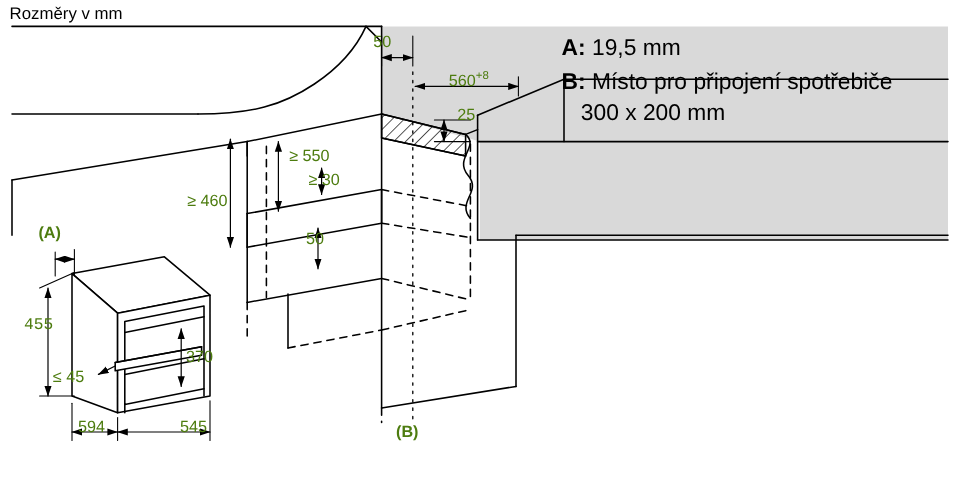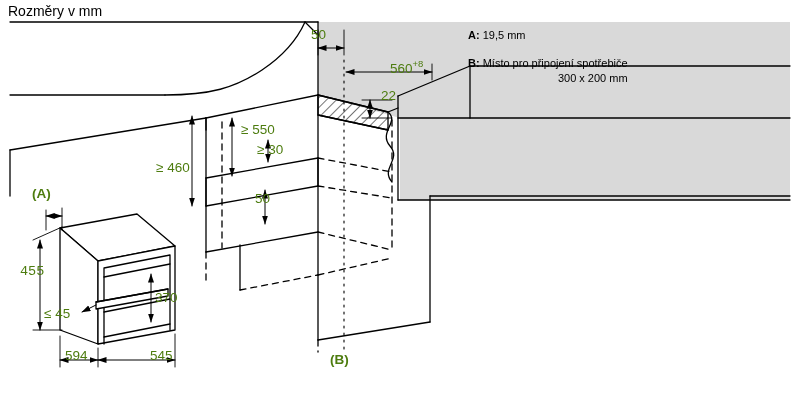--- a/index.html
+++ b/index.html
@@ -38,24 +38,23 @@
     font-weight: bold;
   }
   .title {
     position: absolute;
     left: 8px;
     top: 3px;
     font-size: 14px;
   }
   .legend {
     position: absolute;
-    font-size: 11px;
+    font-size: 19px;
     line-height: 1.35;
     white-space: nowrap;
-    text-align: right;
   }
   .legend .key {
     font-weight: bold;
   }
   .sup {
     font-size: 9.5px;
     vertical-align: super;
   }
 </style>
 </head>
@@ -193,23 +192,23 @@
       <path d="M98,348 L98,367" stroke="#000" stroke-width="0.9"></path>
 
       <path d="M98,360 L175,360" stroke="#000" stroke-width="1" marker-start="url(#arrStart)" marker-end="url(#arrEnd)"></path>
       <path d="M175,334 L175,367" stroke="#000" stroke-width="0.9"></path>
 
     </g>
   </svg>
 
   <div class="lbl" style="left:311px; top:27px;">50</div>
 
-  <div class="lbl" style="left:390px; top:58px;"><span>560</span><span class="sup">+8</span></div>
-
-  <div class="lbl" style="left:381px; top:88px;">22</div>
+  <div class="lbl" style="left:374px; top:58px;"><span>560</span><span class="sup">+8</span></div>
+
+  <div class="lbl" style="left:381px; top:88px;">25</div>
 
   <div class="lbl" style="left:241px; top:122px;">≥ 550</div>
 
   <div class="lbl" style="left:257px; top:142px;">≥ 30</div>
 
   <div class="lbl" style="left:156px; top:160px;">≥ 460</div>
 
   <div class="lbl" style="left:255px; top:191px;">50</div>
 
   <div class="lbl" style="left:20px; top:264px;font-family:Liberation Mono, monospace;">455</div>

